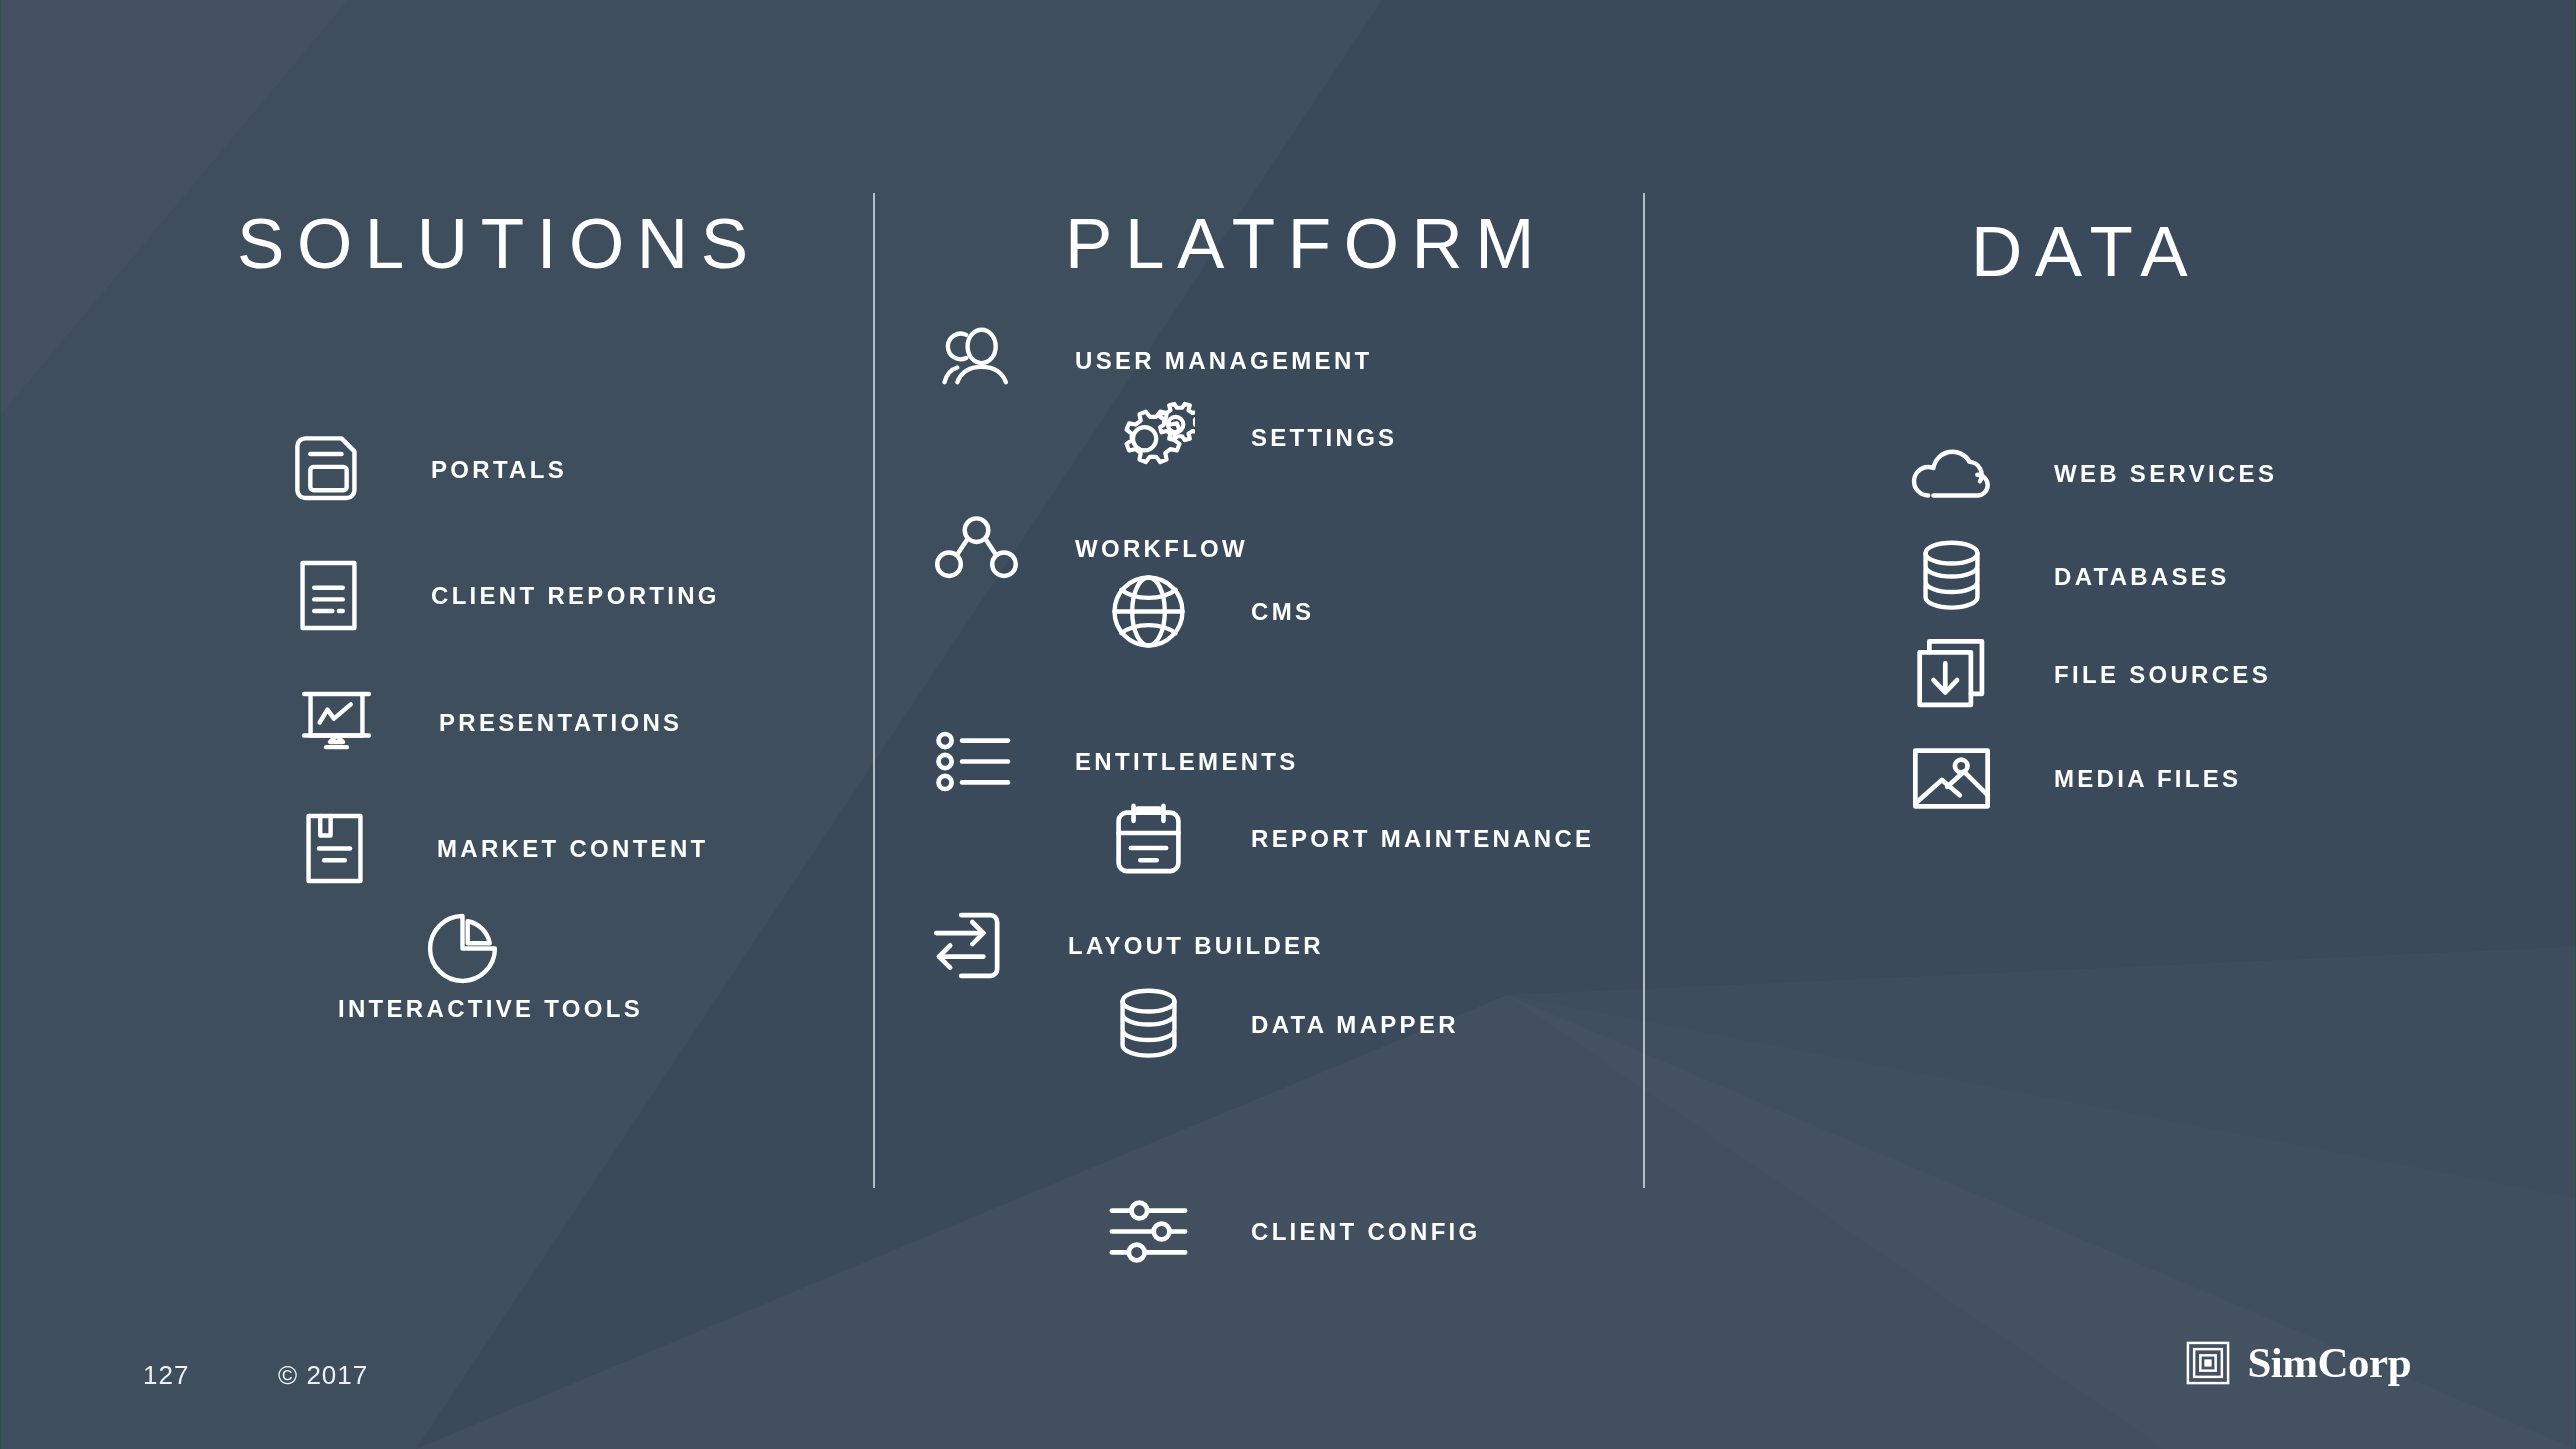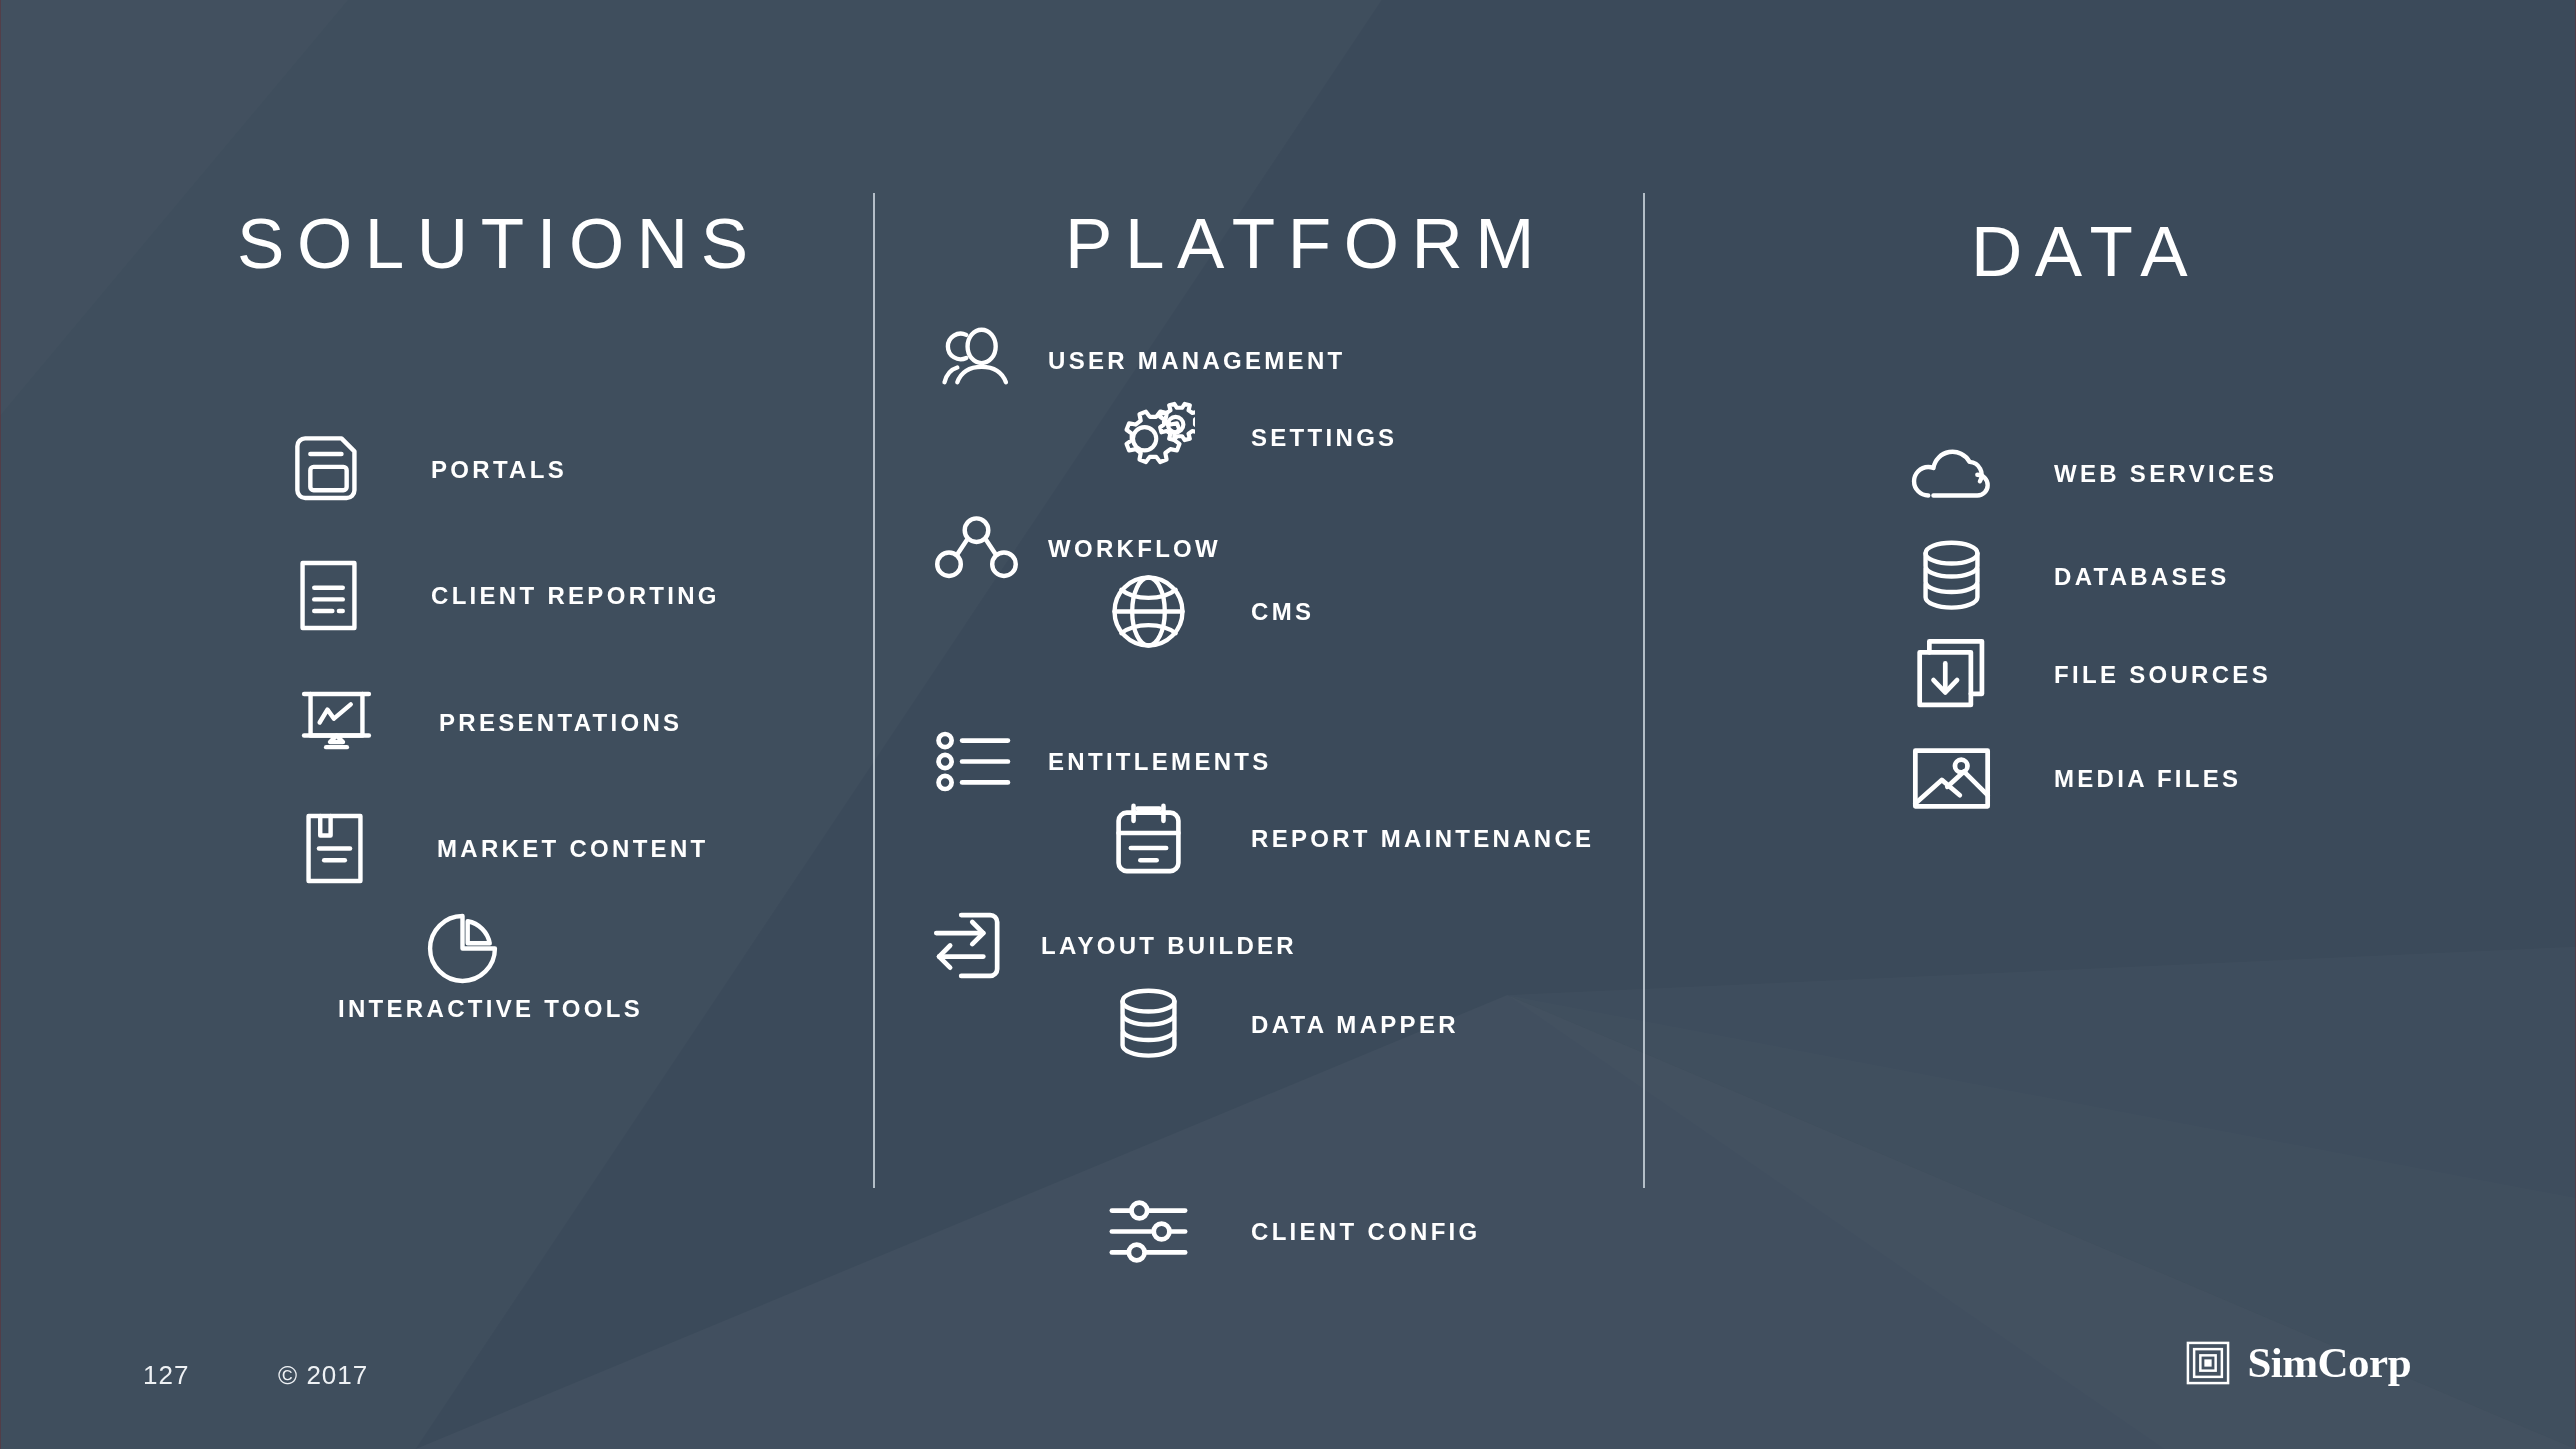--- a/index.html
+++ b/index.html
@@ -5,21 +5,21 @@
   * { box-sizing: border-box; margin: 0; padding: 0; }
   html, body {
     width: 2576px; height: 1449px;
     background: #3b4a5a;
     font-family: "Liberation Sans", sans-serif;
     overflow: hidden;
   }
   #slide {
     position: relative;
     width: 2576px; height: 1449px;
-    background: #7f1d1d;
+    background: #14532d;
     overflow: hidden;
   }
   
   .bg-layer { position: absolute; inset: 0; pointer-events: none; }
   .bg-layer svg { display: block; width: 2576px; height: 1449px; }
 
   .divider {
     position: absolute;
     top: 193px;
     width: 1.9px;
@@ -54,21 +54,21 @@
     flex: 0 0 93px;
     display: flex; align-items: center; justify-content: center;
   }
   .row .ico svg { display: block; }
   .row .lbl {
     color: #ffffff;
     font-size: 24px;
     font-weight: bold;
     letter-spacing: 3.3px;
   }
-  .gap-sm .lbl { margin-left: 25px; }
+  .gap-sm .lbl { margin-left: 52px; }
   .gap-md .lbl { margin-left: 56px; }
 
   
   .footer-text {
     position: absolute;
     color: #eef1f4;
     font-size: 26px;
     font-weight: 300;
     letter-spacing: 1px;
   }

